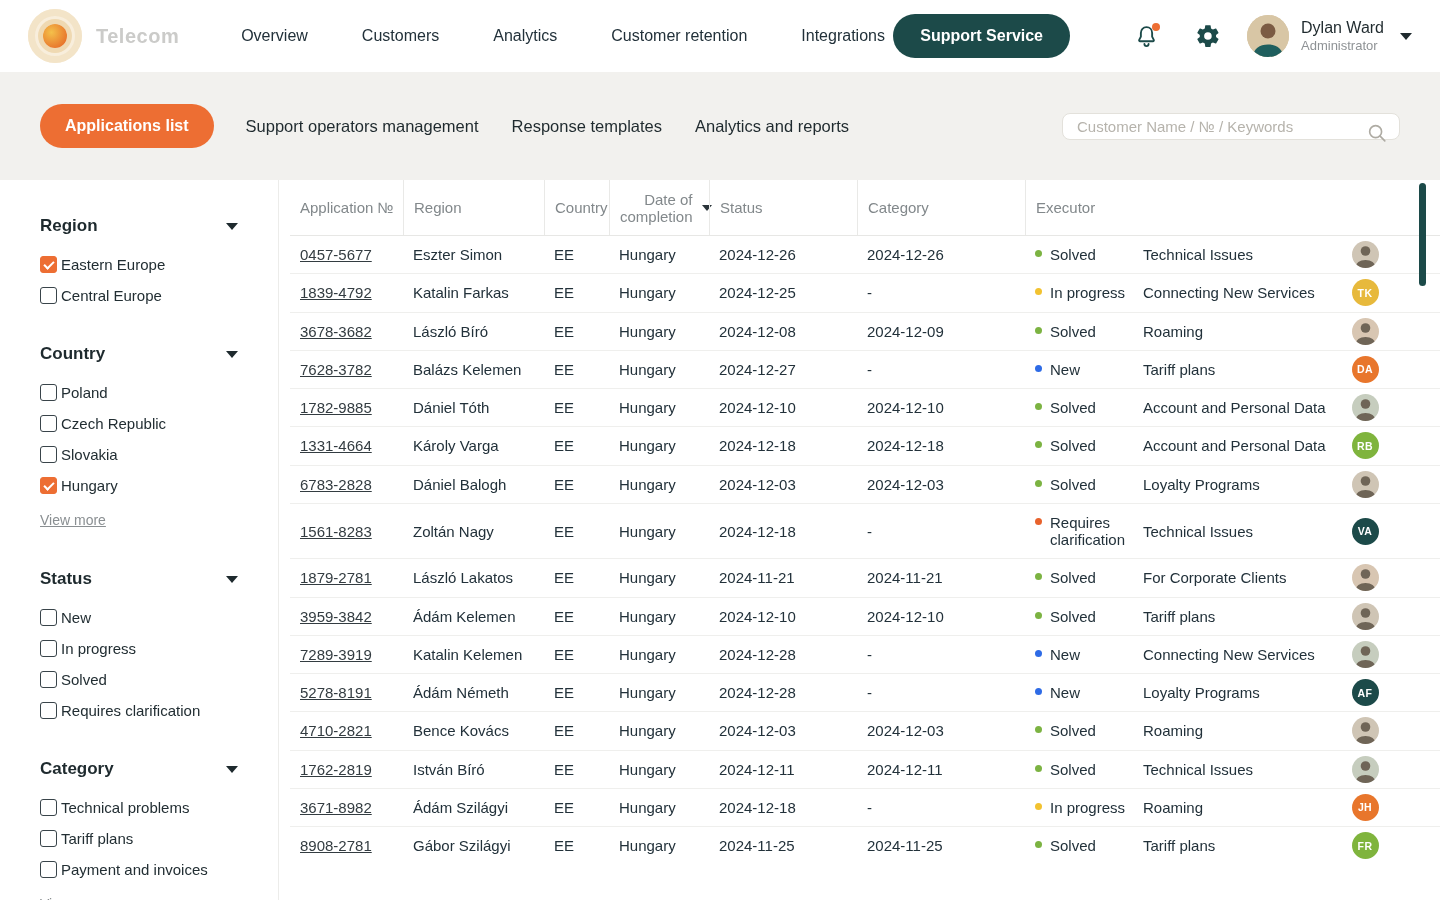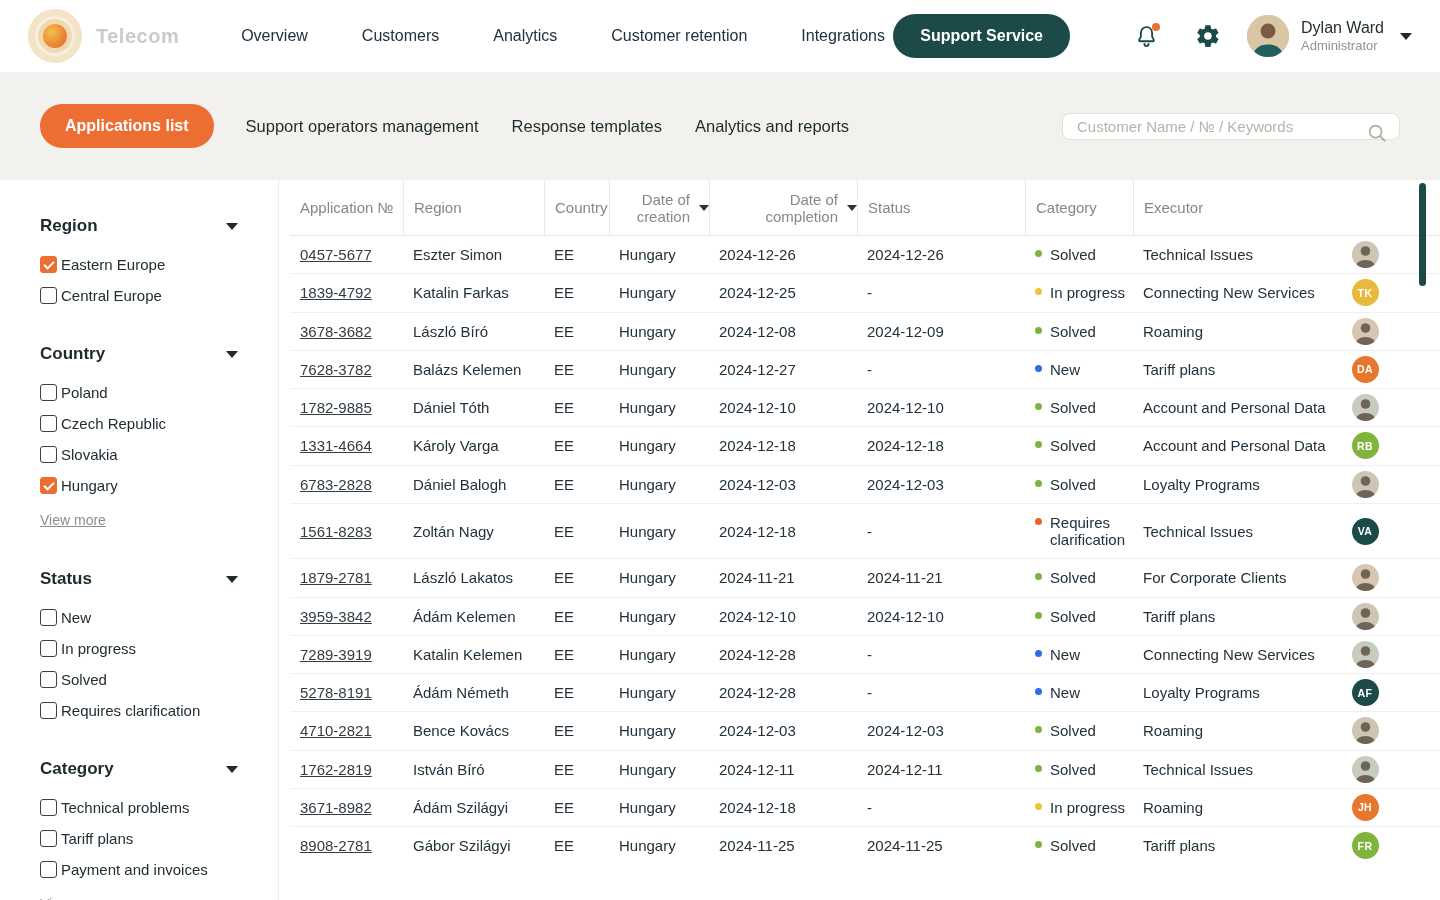--- a/index.html
+++ b/index.html
@@ -247,24 +247,20 @@
         <div class="th">
           <span>Application №</span>
         </div>
         <div class="th">
           <span>Region</span>
         </div>
         <div class="th">
           <span>Country</span>
         </div>
         <div class="th">
-          <span>Date of creation</span>
-          <span class="tri-sm"></span>
-        </div>
-        <div class="th">
           <span>Date of completion</span>
           <span class="tri-sm"></span>
         </div>
         <div class="th">
           <span>Status</span>
         </div>
         <div class="th">
           <span>Category</span>
         </div>
         <div class="th">

